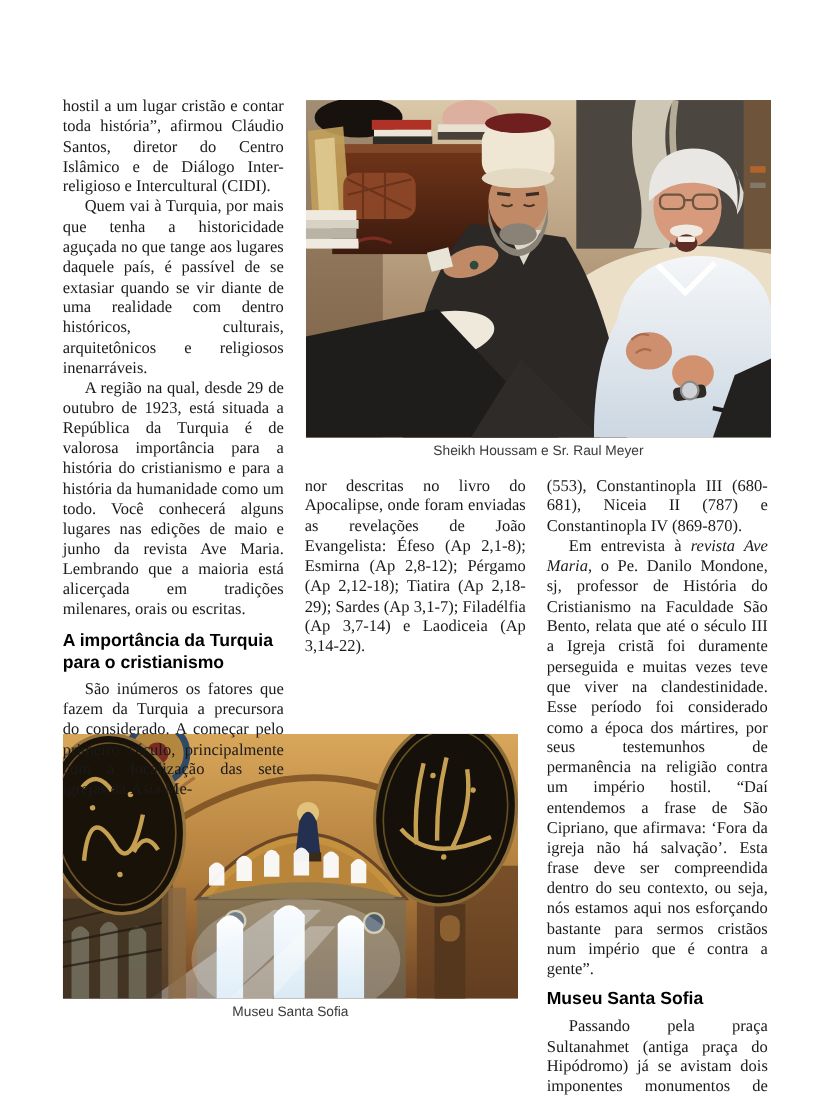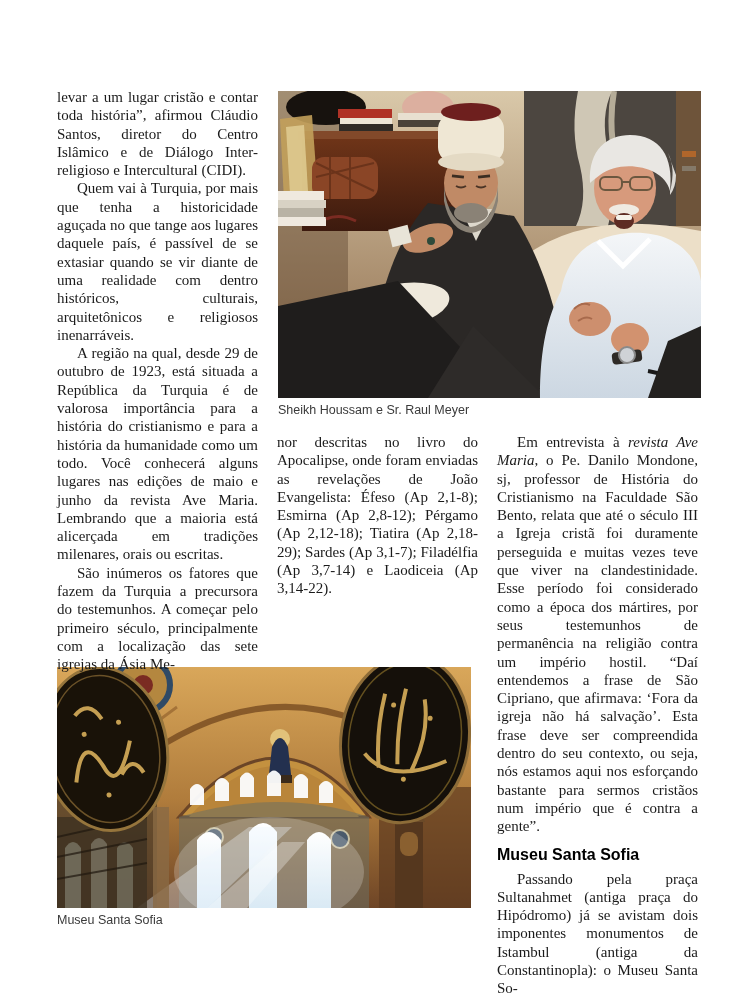--- a/index.html
+++ b/index.html
@@ -12,21 +12,21 @@
   .col h2{font-family:"Liberation Sans", sans-serif;font-weight:bold;color:#000000;
           font-size:16px;line-height:20px;margin:9px 0 5px 0;text-align:left;}
   .col-left{left:57px;top:88px;}
   .col-mid{left:277px;top:433px;}
   .col-right{left:497px;top:433px;}
   .photo{position:absolute;overflow:hidden;}
   .photo svg{display:block;width:100%;height:100%;}
   .photo-top{left:278px;top:91px;width:423px;height:307px;}
   .photo-bottom{left:57px;top:667px;width:414px;height:241px;}
   .caption{position:absolute;font-family:"Liberation Sans", sans-serif;font-size:12.5px;
-           color:#3a3a3a;text-align:left;}
+           color:#3a3a3a;text-align:center;}
   .caption-top{left:278px;top:403px;width:423px;}
   .caption-bottom{left:57px;top:913px;width:414px;}
   .italic{font-style:italic;}
 </style>
 </head>
 <body>
 
 <div class="page">
 
   <div class="photo photo-top">
@@ -209,29 +209,31 @@
         <path d="M322,30 Q318,70 326,104 M342,22 Q338,60 344,98 M362,30 Q372,65 358,104 M310,92 Q340,120 392,88" stroke="#c59f52" stroke-width="4" fill="none"></path>
         <circle cx="332" cy="40" r="2.5" fill="#c59f52"></circle>
           <circle cx="370" cy="48" r="2.5" fill="#c59f52"></circle>
         <circle cx="352" cy="112" r="2.5" fill="#c59f52"></circle>
       </g>
     </svg>
   </div>
   <div class="caption caption-bottom">Museu Santa Sofia</div>
 
   <div class="col col-left">
-    <p class="noindent">levar a um lugar cristão e contar toda história”, afirmou Cláudio Santos, diretor do Centro Islâmico e de Diálogo Inter-religioso e Intercultural (CIDI).</p>
+    <p class="noindent">hostil a um lugar cristão e contar toda história”, afirmou Cláudio Santos, diretor do Centro Islâmico e de Diálogo Inter-religioso e Intercultural (CIDI).</p>
     <p>Quem vai à Turquia, por mais que tenha a historicidade aguçada no que tange aos lugares daquele país, é passível de se extasiar quando se vir diante de uma realidade com dentro históricos, culturais, arquitetônicos e religiosos inenarráveis.</p>
     <p>A região na qual, desde 29 de outubro de 1923, está situada a República da Turquia é de valorosa importância para a história do cristianismo e para a história da humanidade como um todo. Você conhecerá alguns lugares nas edições de maio e junho da revista Ave Maria. Lembrando que a maioria está alicerçada em tradições milenares, orais ou escritas.</p>
-    <p>São inúmeros os fatores que fazem da Turquia a precursora do testemunhos. A começar pelo primeiro século, principalmente com a localização das sete igrejas da Ásia Me-</p>
+    <h2>A importância da Turquia para o cristianismo</h2>
+    <p>São inúmeros os fatores que fazem da Turquia a precursora do considerado. A começar pelo primeiro século, principalmente com a localização das sete igrejas da Ásia Me-</p>
   </div>
 
   <div class="col col-mid">
     <p class="noindent">nor descritas no livro do Apocalipse, onde foram enviadas as revelações de João Evangelista: Éfeso (Ap 2,1-8); Esmirna (Ap 2,8-12); Pérgamo (Ap 2,12-18); Tiatira (Ap 2,18-29); Sardes (Ap 3,1-7); Filadélfia (Ap 3,7-14) e Laodiceia (Ap 3,14-22).</p>
   </div>
 
   <div class="col col-right">
+    <p class="noindent">(553), Constantinopla III (680-681), Niceia II (787) e Constantinopla IV (869-870).</p>
     <p><span>Em entrevista à </span><span class="italic">revista Ave Maria</span><span>, o Pe. Danilo Mondone, sj, professor de História do Cristianismo na Faculdade São Bento, relata que até o século III a Igreja cristã foi duramente perseguida e muitas vezes teve que viver na clandestinidade. Esse período foi considerado como a época dos mártires, por seus testemunhos de permanência na religião contra um império hostil. “Daí entendemos a frase de São Cipriano, que afirmava: ‘Fora da igreja não há salvação’. Esta frase deve ser compreendida dentro do seu contexto, ou seja, nós estamos aqui nos esforçando bastante para sermos cristãos num império que é contra a gente”.</span></p>
     <h2>Museu Santa Sofia</h2>
     <p>Passando pela praça Sultanahmet (antiga praça do Hipódromo) já se avistam dois imponentes monumentos de Istambul (antiga da Constantinopla): o Museu Santa So-</p>
   </div>
 
 </div>
 
 </body></html>

